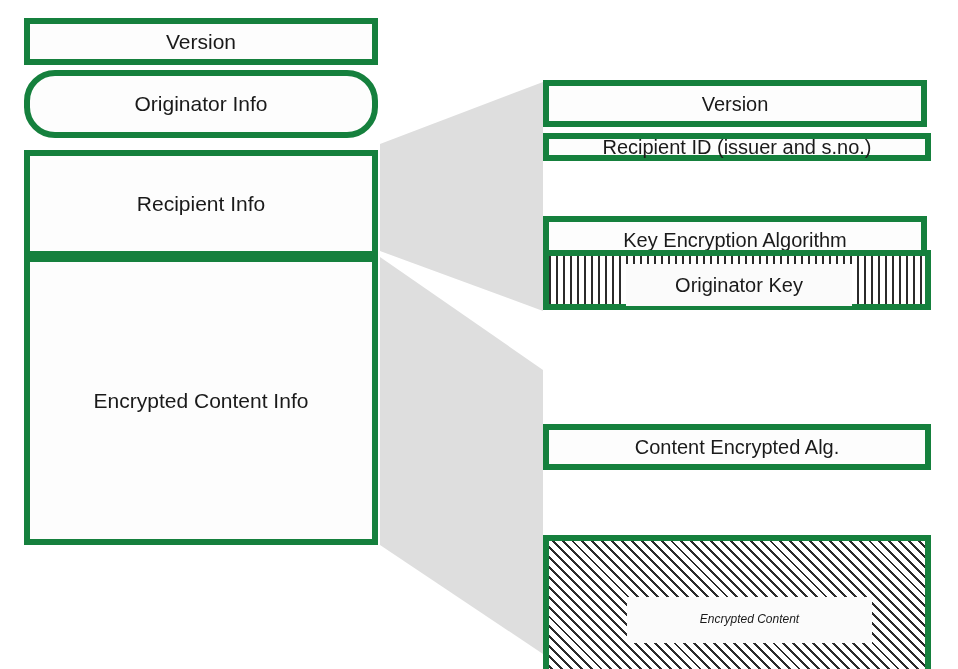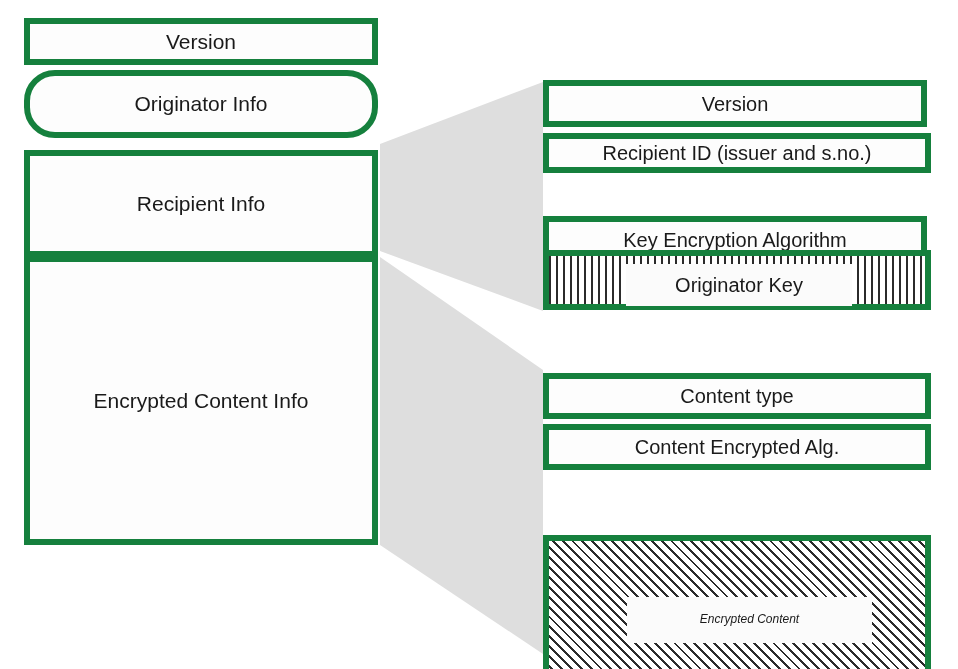--- a/index.html
+++ b/index.html
@@ -98,37 +98,34 @@
   </div>
 
   <div class="blk left" style="left:24px; top:256px; width:354px; height:289px;">
     <span class="txt">Encrypted Content Info</span>
   </div>
 
   <div class="blk right" style="left:543px; top:80px; width:384px; height:47px;">
     <span class="txt">Version</span>
   </div>
 
-  <div class="blk right" style="left:543px; top:133px; width:388px; height:40px;">
+  <div class="blk right" style="left:543px; top:133px; width:388px; height:28px;">
     <span class="txt">Recipient ID (issuer and s.no.)</span>
   </div>
 
   <div class="blk right" style="left:543px; top:192px; width:384px; height:47px;margin-top:24px;">
     <span class="txt">Key Encryption Algorithm</span>
   </div>
 
   <div class="blk right striped" style="left:543px; top:250px; width:388px; height:60px;">
     <span class="plate" style="left:77px; top:8px; width:226px; height:42px; font-size:20px;">
       <span class="txt">Originator Key</span>
     </span>
   </div>
 
-  <div class="blk right" style="left:543px; top:373px; width:388px; height:46px;">
-    <span class="txt">Content type</span>
-  </div>
 
   <div class="blk right" style="left:543px; top:424px; width:388px; height:46px;">
     <span class="txt">Content Encrypted Alg.</span>
   </div>
 
   <div class="blk right hatched" style="left:543px; top:475px; width:388px; height:178px;">
     <span class="plate" style="left:78px; top:56px; width:245px; height:46px; font-size:12px;font-style:italic;">
       <span class="txt">Encrypted Content</span>
     </span>
   </div>

